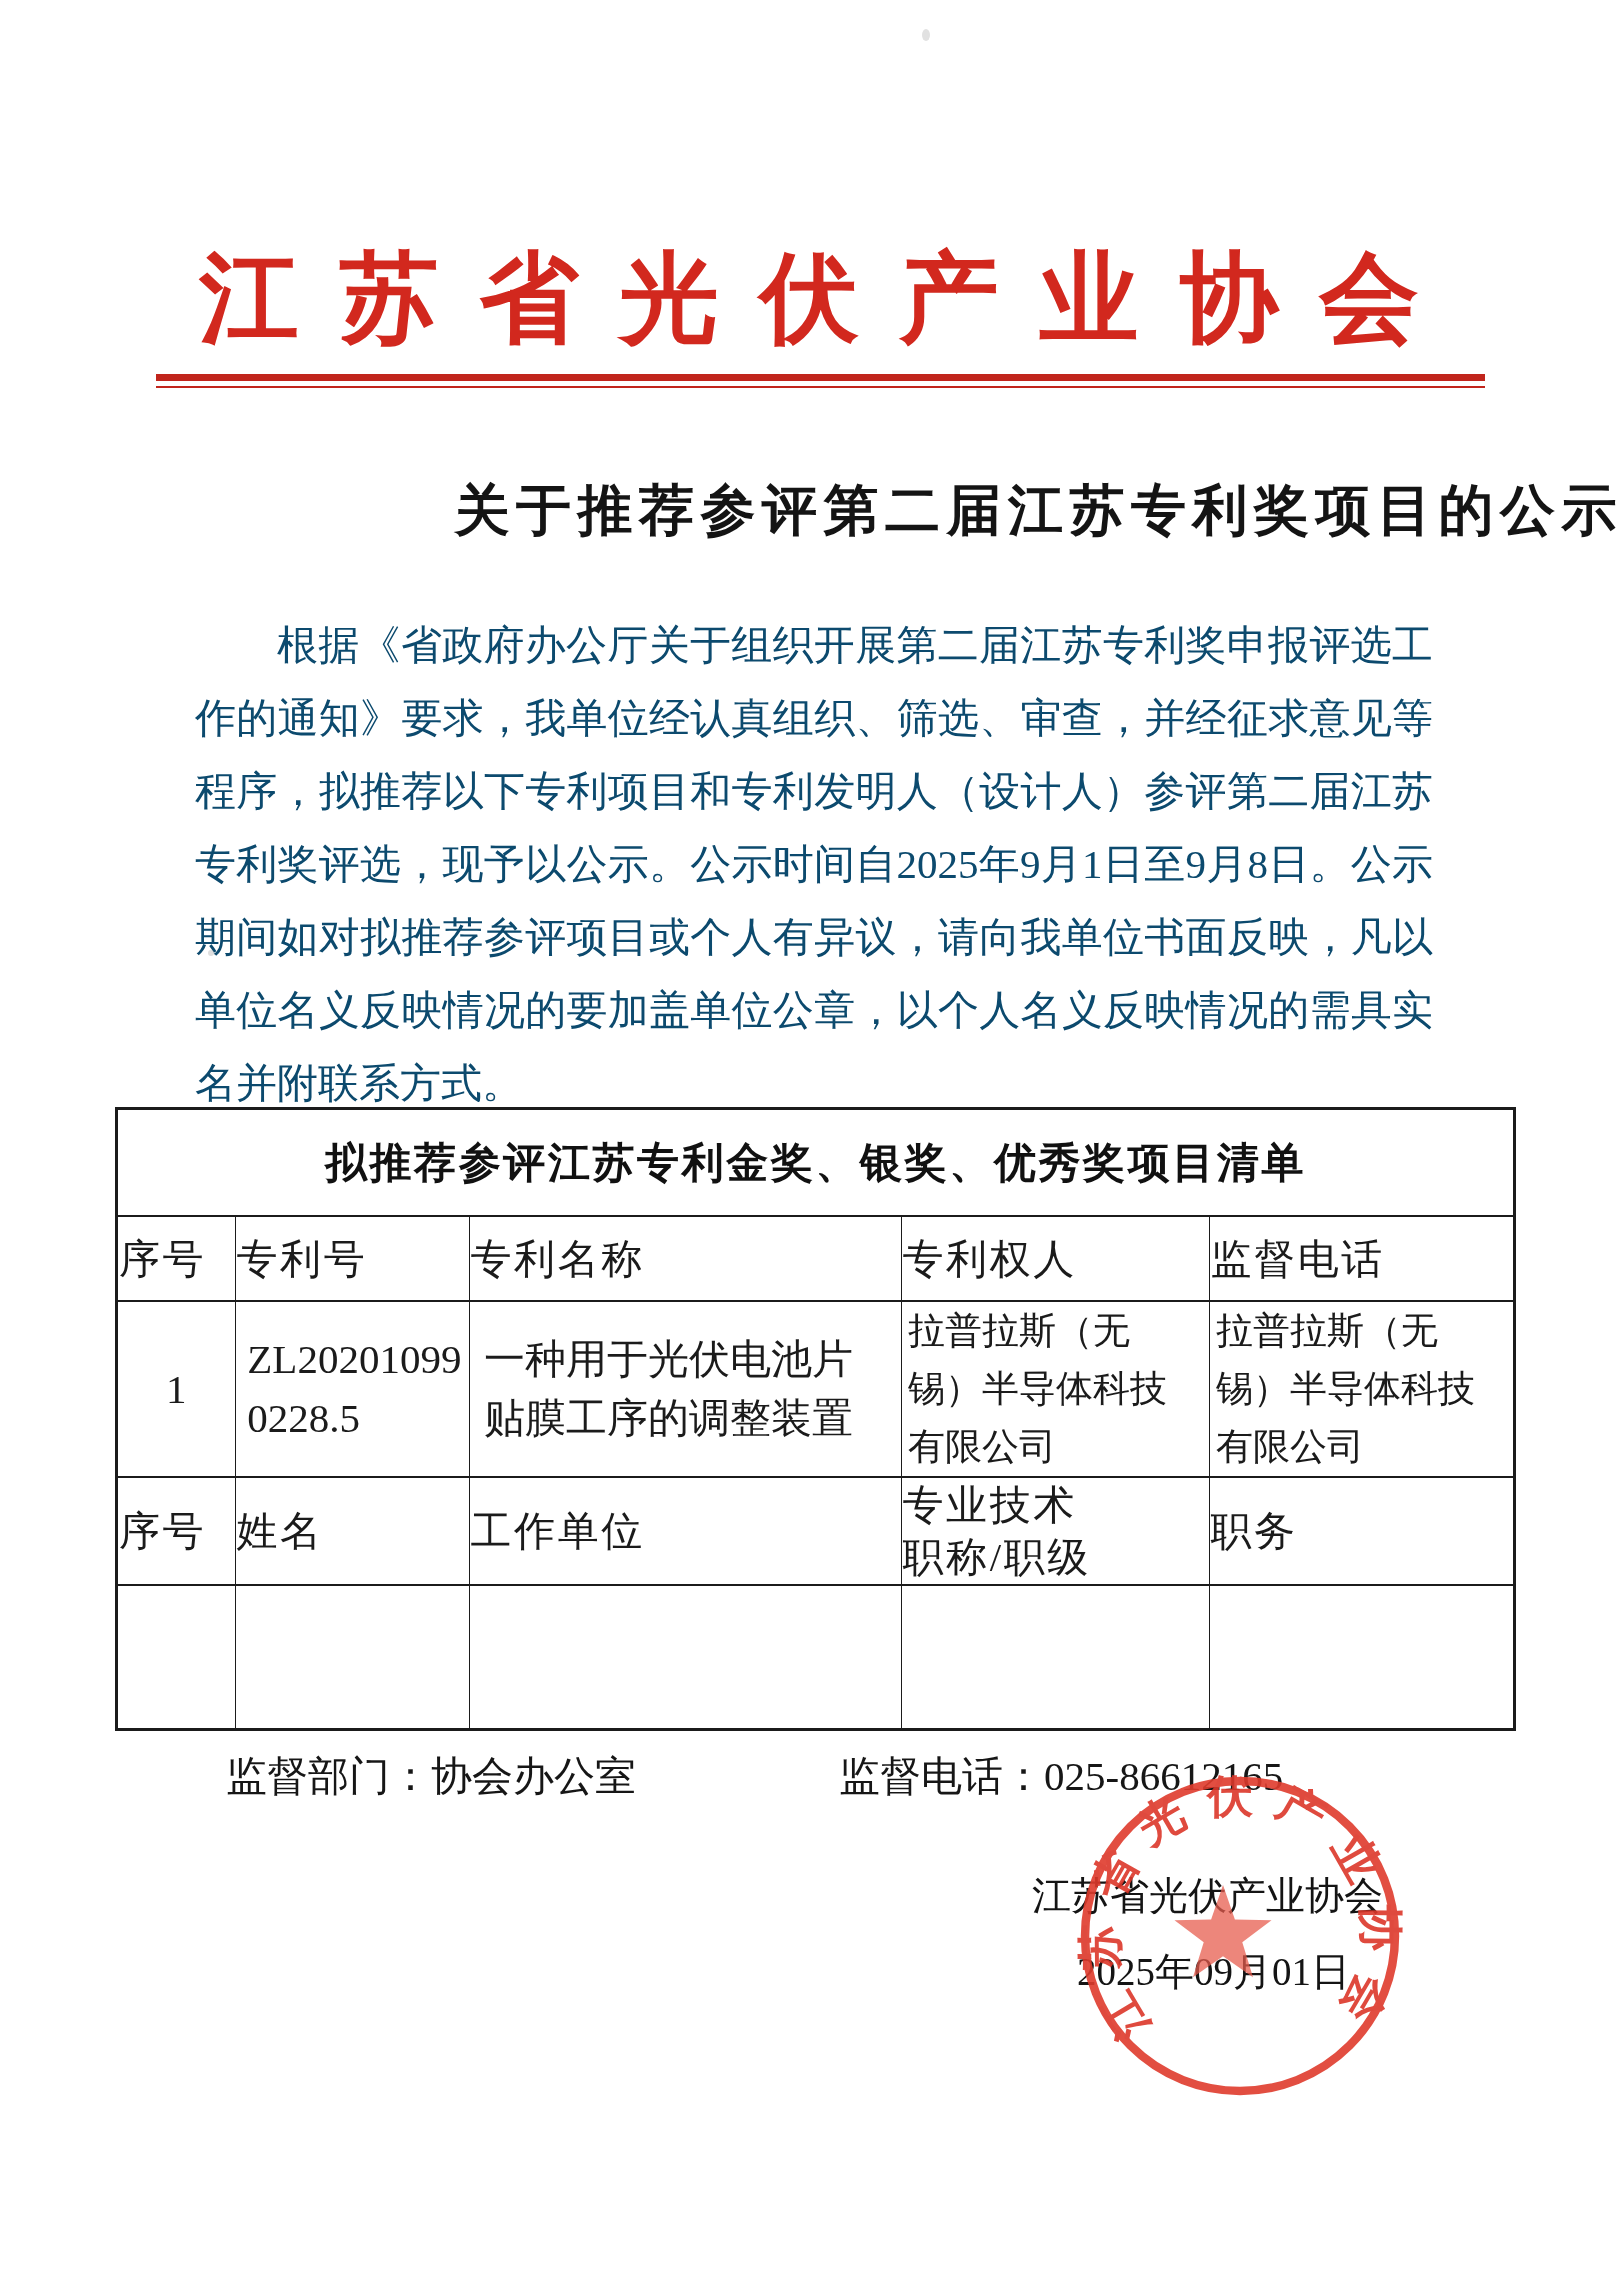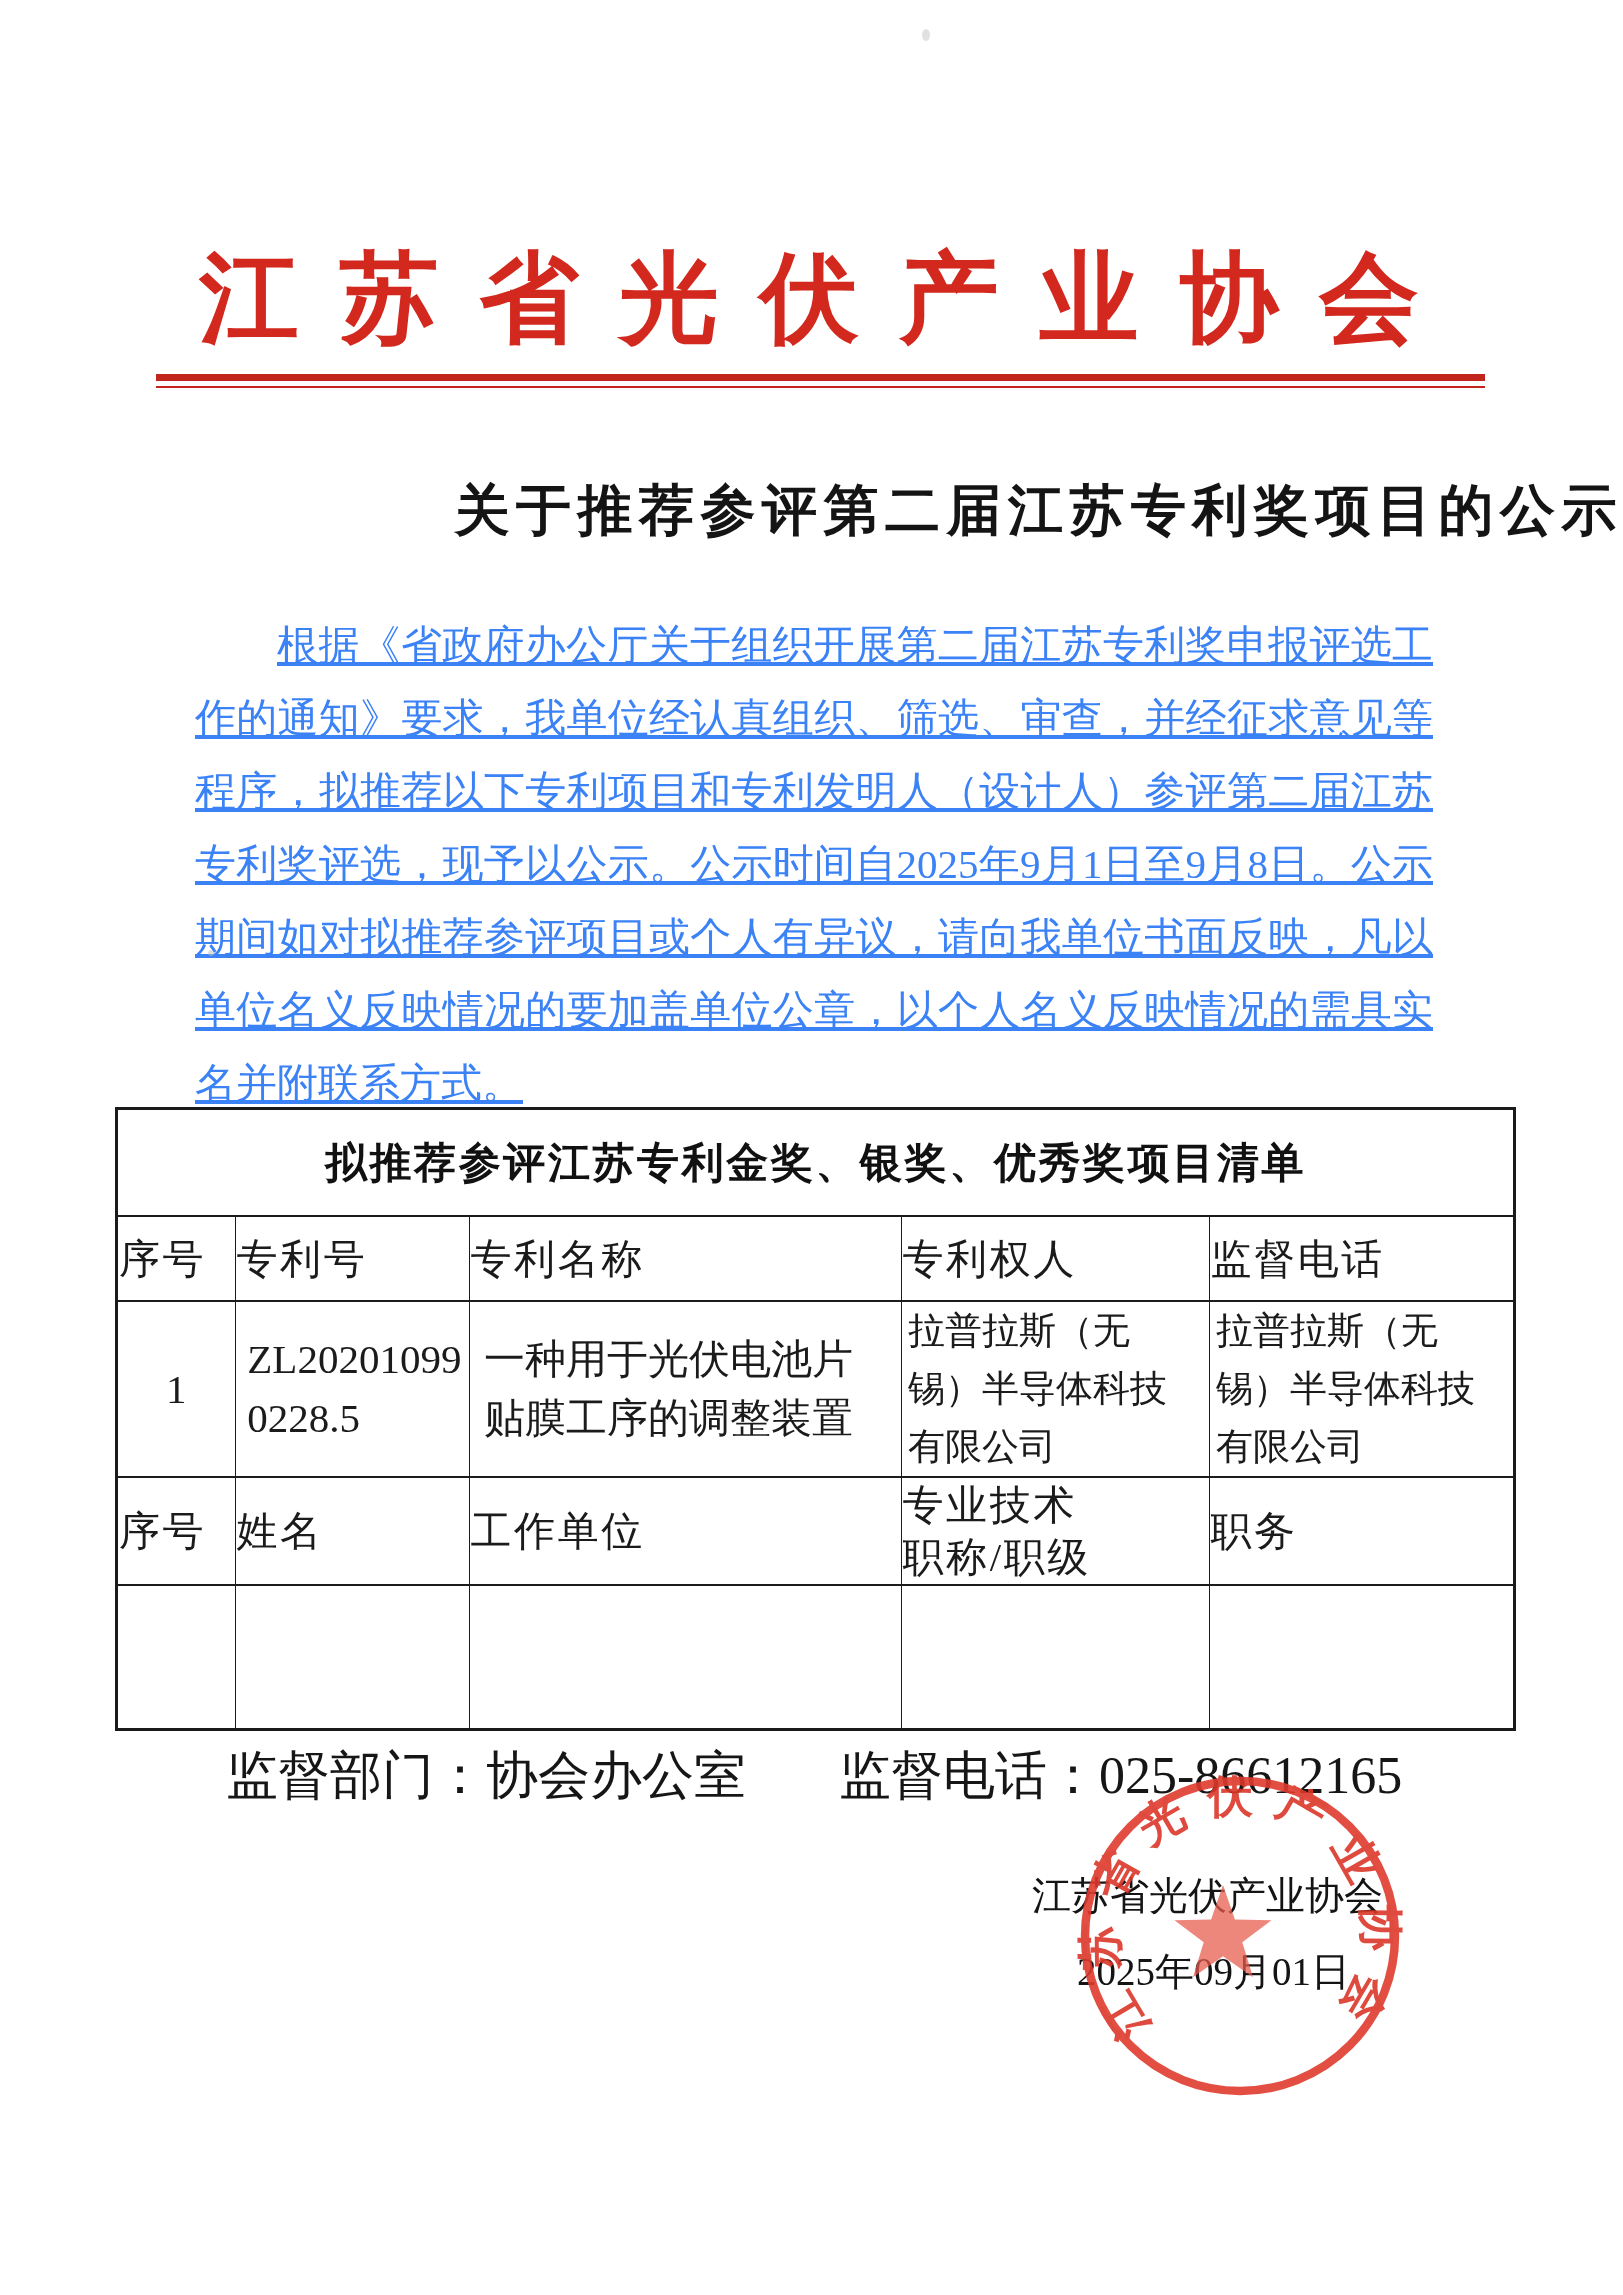--- a/index.html
+++ b/index.html
@@ -19,21 +19,21 @@
     border-top:7.2px solid #c1251c; border-bottom:2.6px solid #c1251c;
   }
   .doc-title {
     position:absolute; top:471px; left:0; width:1623px; text-align:right;
     font-size:55px; font-weight:bold; letter-spacing:6.5px; line-height:80px;
     color:#141414; white-space:nowrap;
   }
   .body-text {
     position:absolute; left:195px; top:609px; width:1238px;
     font-size:41px; line-height:73px; text-align:justify;
-    text-indent:82px; color:#3b82f6; word-break:break-all;text-decoration:underline;
+    text-indent:82px; color:#0c4a6e; word-break:break-all;
   }
   .doc-table {
     position:absolute; left:115px; top:1107px; width:1401px; height:624px;
     border:3.3px solid #1b1b1b; box-sizing:border-box; overflow:hidden;
     background:#fff;
   }
   .doc-table table {
     width:100%; height:100%; border-collapse:collapse; table-layout:fixed;
   }
   .doc-table td {
@@ -56,21 +56,21 @@
   tr.data-row td:nth-child(2) { padding:0 5.2px 0 11.8px; word-break:break-all; }
   tr.data-row td:nth-child(3) { padding:0 7.9px 0 14.4px; word-break:break-all; }
   tr.data-row td:nth-child(4),
   tr.data-row td:nth-child(5) { font-size:37px; line-height:58px; padding:0 5.2px 0 6.5px; word-break:break-all; }
   tr.row-a { height:106px; }
   tr.row-b { height:85px; }
   tr.row-c { height:170px; }
   tr.row-d { height:88px; }
   tr.row-e { height:105px; }
   .footer-span {
-    position:absolute; top:1752px; font-size:52px; line-height:48px;
+    position:absolute; top:1752px; font-size:41px; line-height:48px;
     color:#161616; white-space:nowrap;text-align:center;
   }
   .footer-dept  { left:226px; }
   .footer-phone { left:839px; }
   .sig-org  { position:absolute; left:1032px; top:1872px; font-size:39px; line-height:48px; white-space:nowrap; color:#141414; }
   .sig-date { position:absolute; left:1077px; top:1948px; font-size:39px; line-height:48px; white-space:nowrap; color:#141414; }
   .seal {
     position:absolute; left:1070px; top:1766px; width:340px; height:340px;
     opacity:0.9; pointer-events:none;
   }

